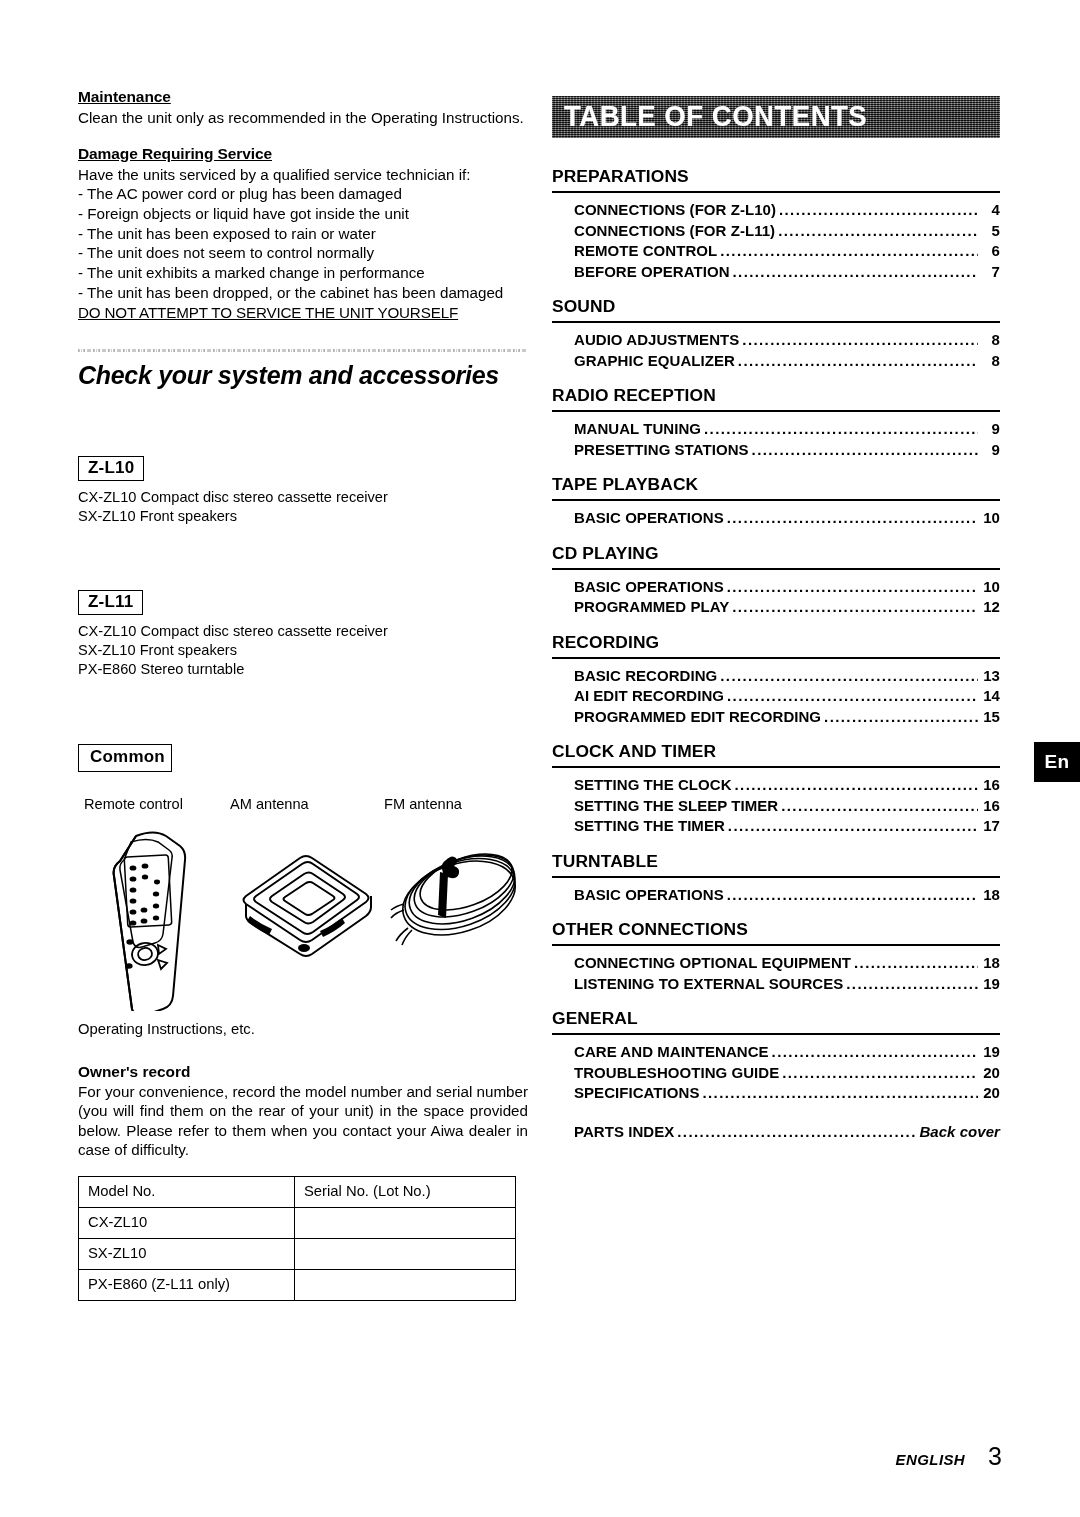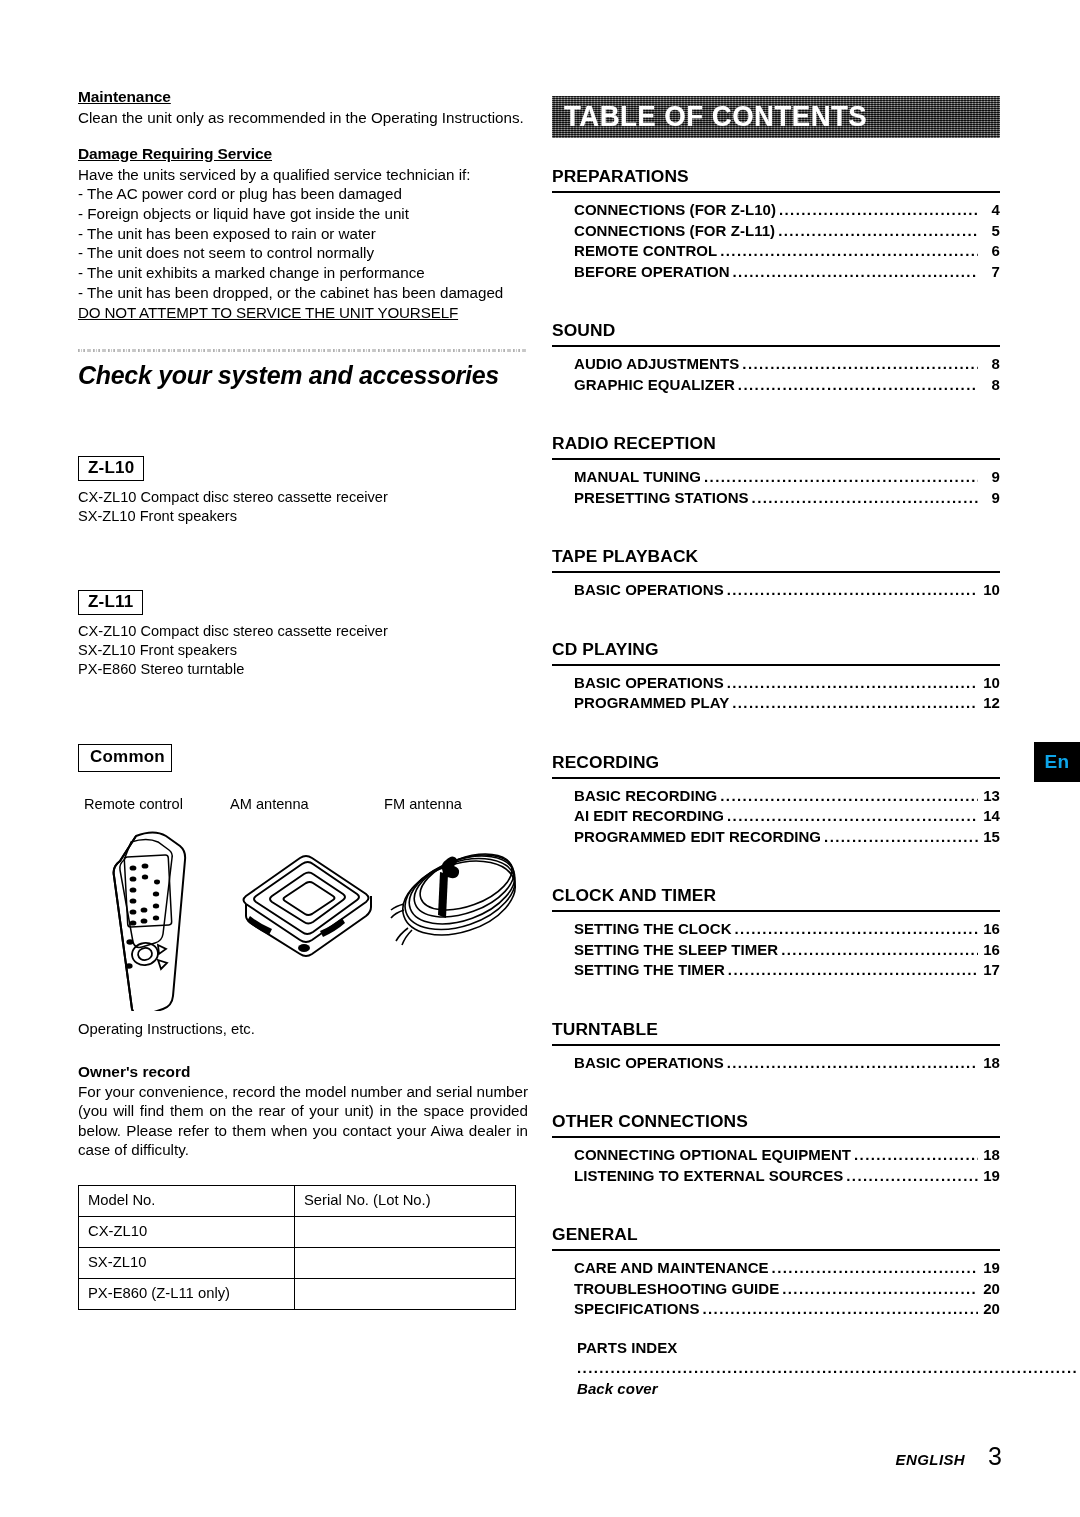--- a/index.html
+++ b/index.html
@@ -132,21 +132,21 @@
   .owner-head {
     font-size: 15.4px;
     font-weight: bold;
     margin: 26px 0 1px 0;
   }
 
   
   table.owner {
     border-collapse: collapse;
     width: 438px;
-    margin-top: 25px;
+    margin-top: 16px;
     table-layout: fixed;
     border-radius: 13px;
   }
   table.owner td {
     border: 1.5px solid #000;
     height: 27px;
     padding: 1px 0 2px 9px;
     font-size: 14.8px;
     vertical-align: middle;
   }
@@ -175,21 +175,21 @@
     transform: translateY(-52%) scaleX(.92);
     transform-origin: left center;
     color: #ffffff;
     font-size: 30px;
     font-weight: bold;
     letter-spacing: 0.5px;
     white-space: nowrap;
     text-shadow: 0 0 1px rgba(255,255,255,.5);
   }
 
-  .toc-group { margin-top: 38px; }
+  .toc-group { margin-top: 14px; }
   .toc-group:first-of-type { margin-top: 0; }
 
   .toc-title {
     font-size: 17.4px;
     font-weight: bold;
     letter-spacing: 0.1px;
     padding-bottom: 4px;
     border-bottom: 2.2px solid #000;
     white-space: nowrap;
   }
@@ -216,31 +216,31 @@
   }
   .toc-row .pg {
     flex: 0 0 auto;
     text-align: right;
     min-width: 20px;
   }
   .toc-row .pg.italic {
     font-style: italic;
     min-width: 0;
   }
-  .toc-row.spaced-top { margin-top: 18px; flex-direction: column; }
+  .toc-row.spaced-top { margin-top: 18px; }
 
   
   .en-tab {
     position: absolute;
     right: 0;
     top: 742px;
     width: 46px;
     height: 40px;
     background: #000;
-    color: #0ea5e9;
+    color: #ffffff;
     font-size: 19px;
     font-weight: bold;
     display: flex;
     align-items: center;
     justify-content: center;
     letter-spacing: 0.3px;
   }
 
   
   .footer {

